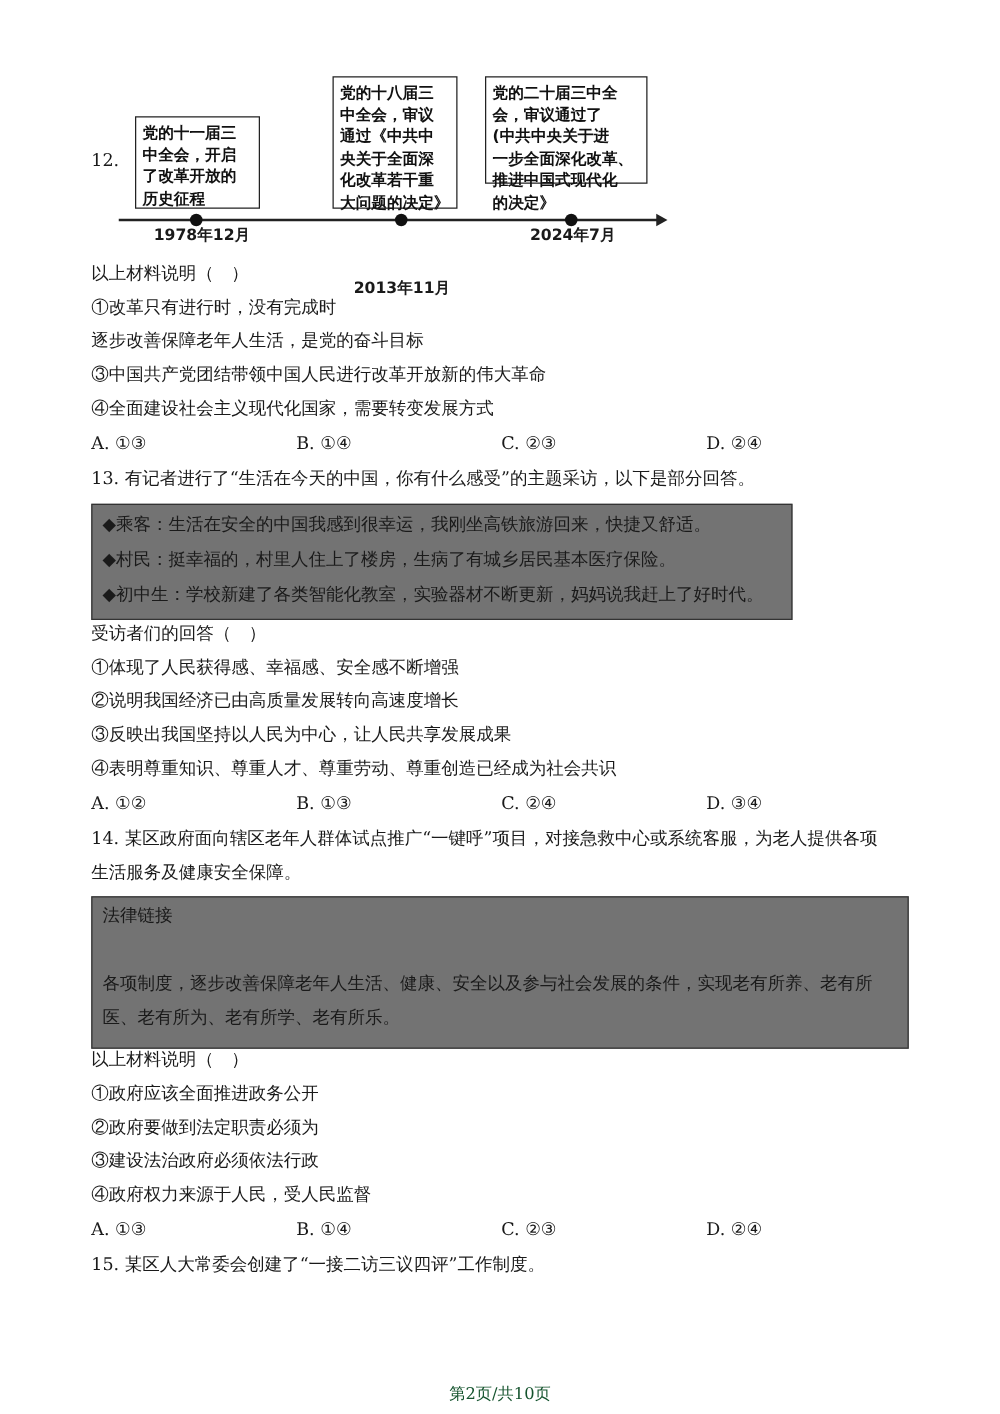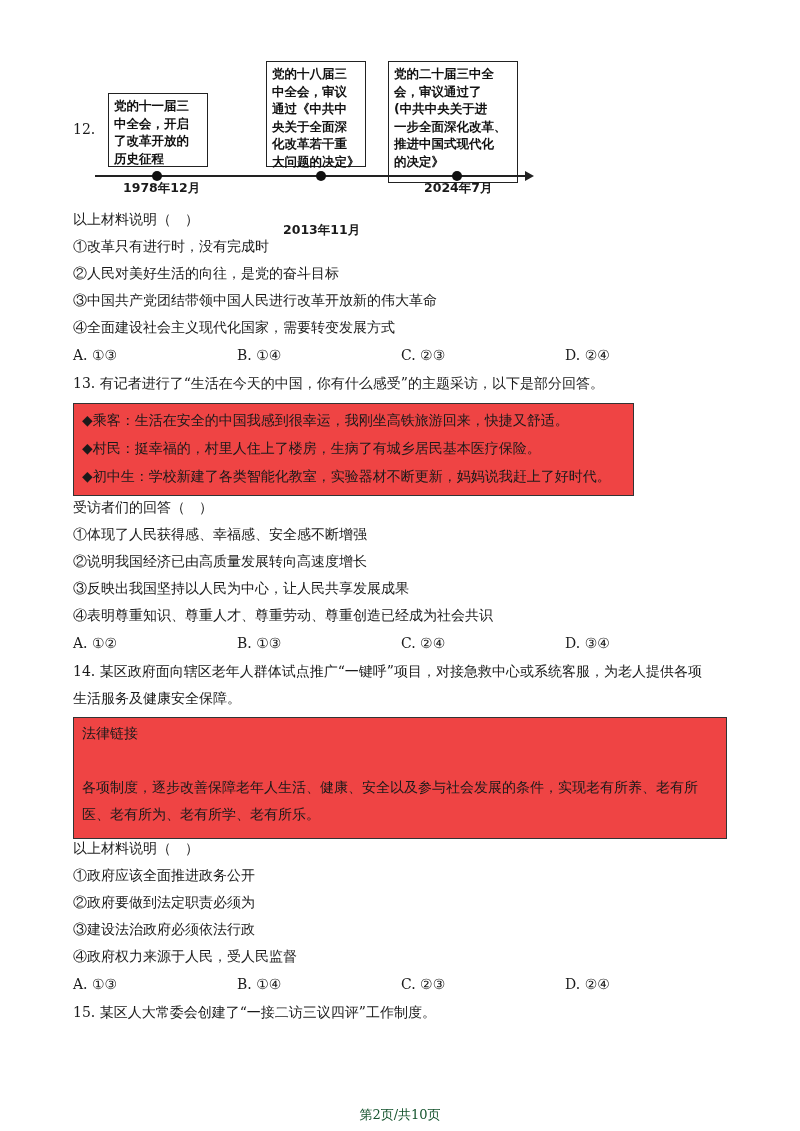--- a/index.html
+++ b/index.html
@@ -1,21 +1,21 @@
 <!DOCTYPE html>
 <html><head>
   <meta charset="utf-8">
   <style>
     html, body { margin: 0; padding: 0; background: #ffffff; }
     body { width: 800px; height: 1131px; position: relative; overflow: hidden;
            font-family: "DejaVu Serif", "Liberation Serif", serif; color: #1a1a1a; }
     .abs { position: absolute; }
     .line { position: absolute; left: 73px; font-size: 14px; line-height: 20px; white-space: nowrap; }
     .opt { position: absolute; font-size: 14px; line-height: 20px; white-space: nowrap; }
-    .box { position: absolute; border: 1.5px solid #333; background: #ef4444; box-sizing: border-box; }
+    .box { position: absolute; border: 1.5px solid #333; background: #737373; box-sizing: border-box; }
     .tl-box { position: absolute; border: 1.5px solid #222; box-sizing: border-box;
               font-family: "DejaVu Sans", "Liberation Sans", sans-serif; font-weight: bold;
               font-size: 12.5px; line-height: 17.5px; padding: 3px 5px; color: #111; }
     .tl-axis { position: absolute; left: 95px; top: 175px; width: 432px; height: 1.5px; background: #222; }
     .tl-arrow { position: absolute; left: 525px; top: 171px; width: 0; height: 0;
                 border-top: 5px solid transparent; border-bottom: 5px solid transparent;
                 border-left: 9px solid #222; }
     .tl-dot { position: absolute; width: 10px; height: 10px; border-radius: 50%; background: #111; top: 171px; }
     .tl-date { position: absolute; top: 180px; font-family: "DejaVu Sans", "Liberation Sans", sans-serif;
                font-weight: bold; font-size: 12.5px; white-space: nowrap; }
@@ -36,41 +36,41 @@
 
 <div class="tl-box" style="left:266px; top:61px; width:100px; height:106px;">
   <div>党的十八届三</div>
   <div>中全会，审议</div>
   <div>通过《中共中</div>
   <div>央关于全面深</div>
   <div>化改革若干重</div>
   <div style="white-space:nowrap;">大问题的决定》</div>
 </div>
 
-<div class="tl-box" style="left:388px; top:61px; width:130px; height:122px;">
+<div class="tl-box" style="left:388px; top:61px; width:130px; height:86px;">
   <div>党的二十届三中全</div>
   <div>会，审议通过了</div>
   <div>(中共中央关于进</div>
   <div style="white-space:nowrap;">一步全面深化改革、</div>
   <div>推进中国式现代化</div>
   <div>的决定》</div>
 </div>
 
 <div class="tl-axis"></div>
 <div class="tl-arrow"></div>
 <div class="tl-dot" style="left:152px;"></div>
 <div class="tl-dot" style="left:316px;"></div>
 <div class="tl-dot" style="left:452px;"></div>
 <div class="tl-date" style="left:123px;">1978年12月</div>
 <div class="tl-date" style="left:283px;margin-top:42px;">2013年11月</div>
 <div class="tl-date" style="left:424px;">2024年7月</div>
 
 <div class="line" style="top:209px;">以上材料说明（　）</div>
 <div class="line" style="top:236px;">①改革只有进行时，没有完成时</div>
-<div class="line" style="top:263px;">②人民对美好生活的向往，是党的奋斗目标</div>
+<div class="line" style="top:263px;">逐步改善保障老年人生活，是党的奋斗目标</div>
 <div class="line" style="top:290px;">③中国共产党团结带领中国人民进行改革开放新的伟大革命</div>
 <div class="line" style="top:317px;">④全面建设社会主义现代化国家，需要转变发展方式</div>
 <div class="opt" style="left:73px; top:345px;">A. ①③</div>
 <div class="opt" style="left:237px; top:345px;">B. ①④</div>
 <div class="opt" style="left:401px; top:345px;">C. ②③</div>
 <div class="opt" style="left:565px; top:345px;">D. ②④</div>
 
 <div class="line" style="top:373px;">13. 有记者进行了“生活在今天的中国，你有什么感受”的主题采访，以下是部分回答。</div>
 <div class="box" style="left:73px; top:403px; width:561px; height:93px;">
   <div class="box-line" style="top:6px;">◆乘客：生活在安全的中国我感到很幸运，我刚坐高铁旅游回来，快捷又舒适。</div>

